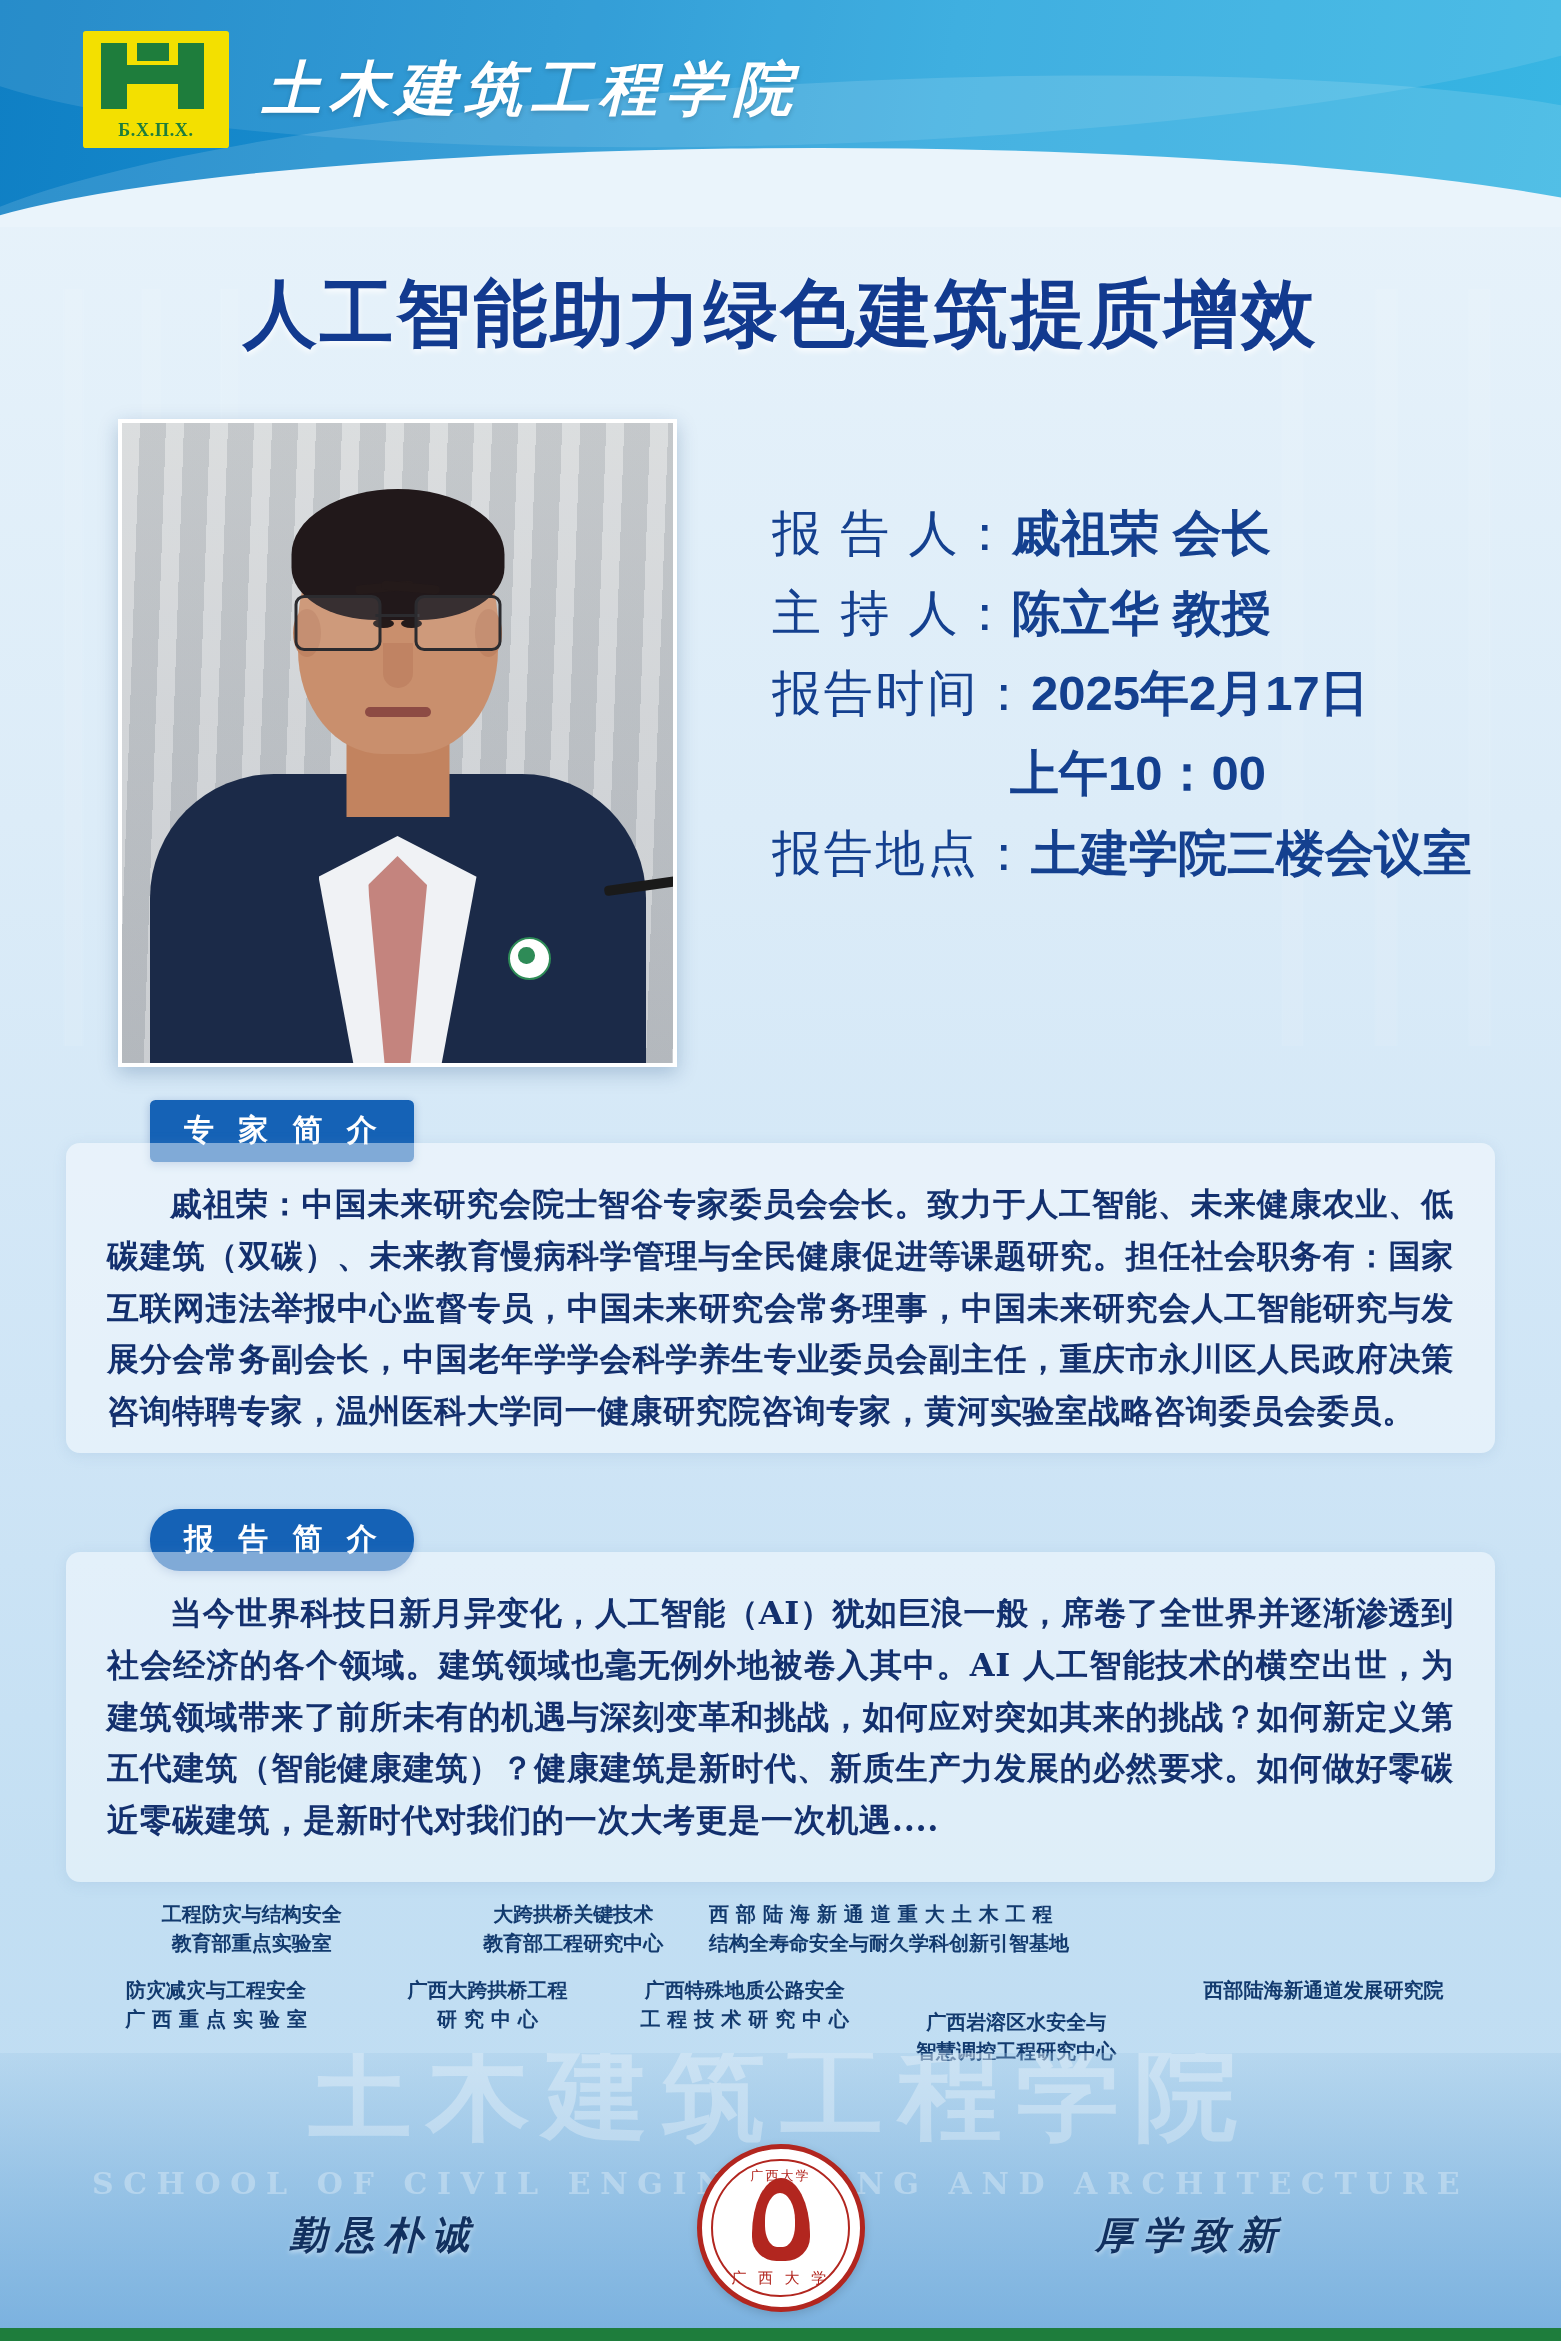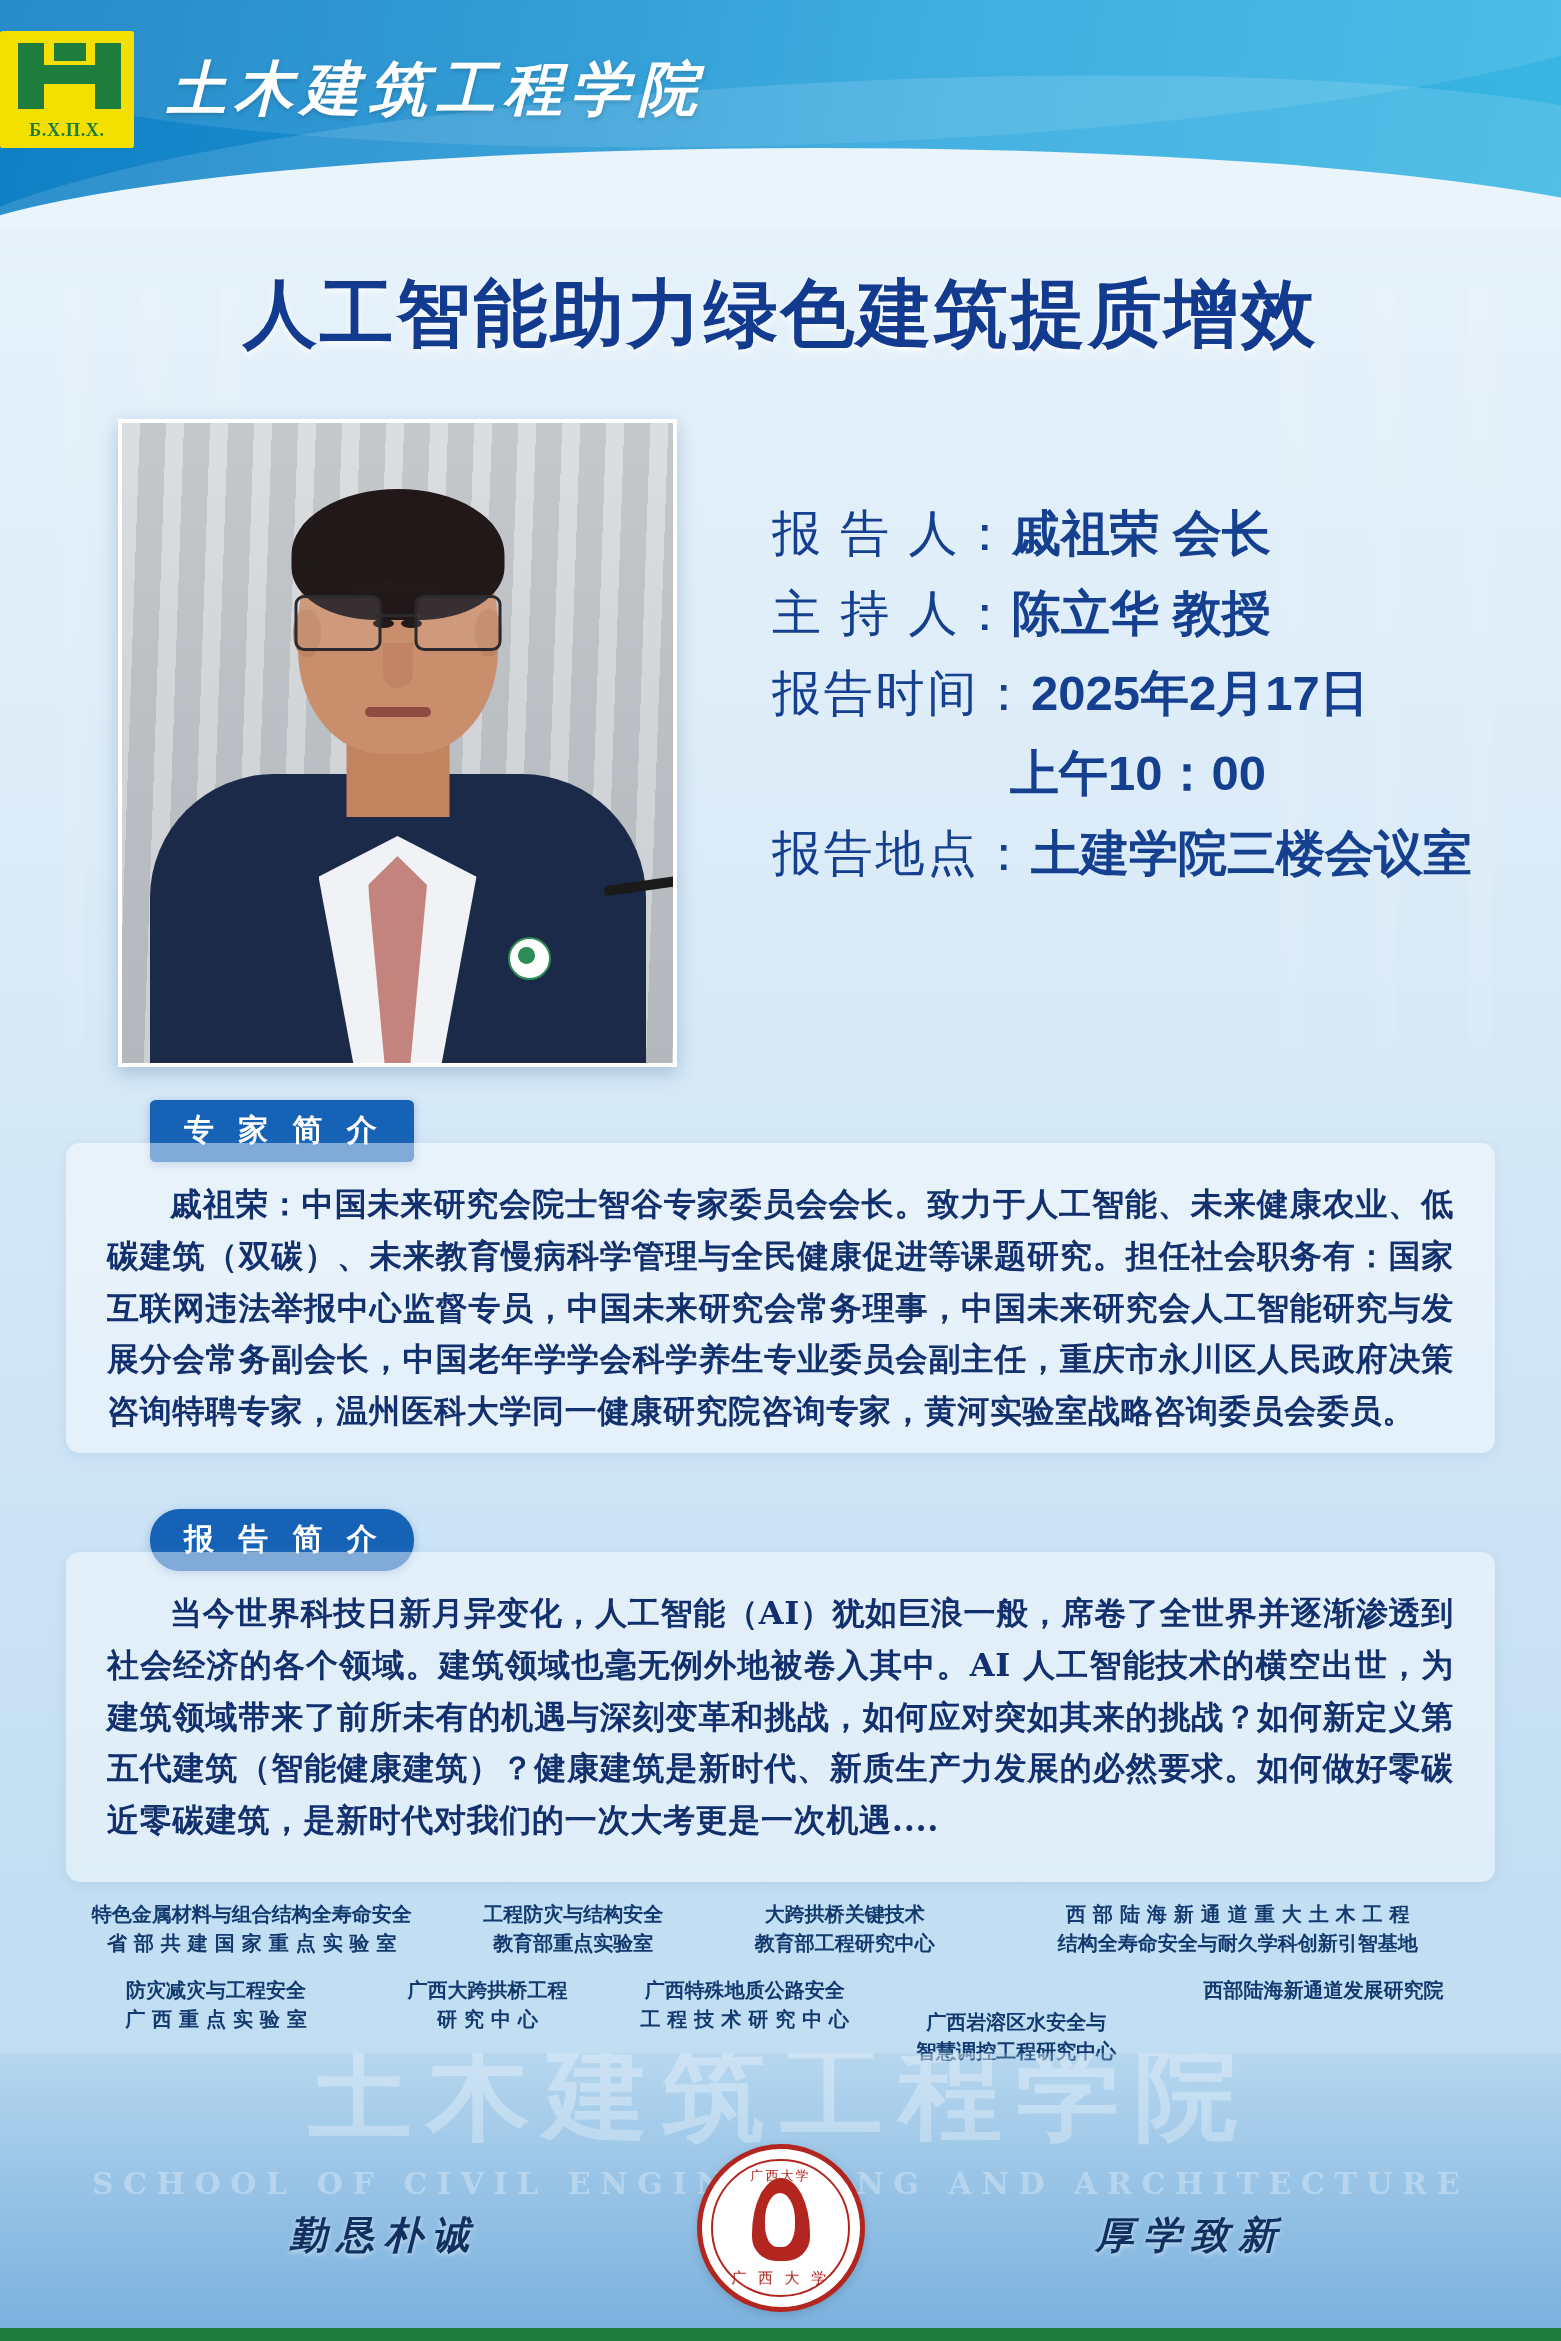--- a/index.html
+++ b/index.html
@@ -36,21 +36,21 @@
     overflow:hidden;
   }
   .header .wave1, .header .wave2, .header .wave3 {
     position:absolute; left:-5%; width:115%; border-radius:50%;
   }
   .header .wave1 { top:-145px; height:289px; background:rgba(255,255,255,.10); transform:rotate(-2deg); }
   .header .wave2 { top:83px; height:275px; background:rgba(255,255,255,.13); transform:rotate(-3deg); }
   .header .wave3 { top:148px; height:227px; background:#eaf4fb; }
   .header-inner { position:absolute; left:0; top:0; width:100%; height:179px; display:flex; align-items:center; }
   .logo-mark {
-    width:134px; height:117px; position:relative;
+    margin-left:83px; width:146px; height:117px; position:relative;
   }
   .logo-box {
     position:absolute; inset:0;
     background:#f3e000; border:4.1px solid #f3e000; border-radius:2.8px;
     box-sizing:border-box;
   }
   .logo-h {
     position:absolute; left:18px; top:12.4px; width:103px; height:66px;
     background:
       linear-gradient(#1e7d3c,#1e7d3c) left top/26px 66px no-repeat,
@@ -338,24 +338,20 @@
   </div>
 
   <div class="tag" id="talk-tag">报 告 简 介</div>
   <div class="panel" id="talk-panel">
     <p class="first">当今世界科技日新月异变化，人工智能（AI）犹如巨浪一般，席卷了全世界并逐渐渗透到社会经济的各个领域。建筑领域也毫无例外地被卷入其中。AI 人工智能技术的横空出世，为建筑领域带来了前所未有的机遇与深刻变革和挑战，如何应对突如其来的挑战？如何新定义第五代建筑（智能健康建筑）？健康建筑是新时代、新质生产力发展的必然要求。如何做好零碳近零碳建筑，是新时代对我们的一次大考更是一次机遇....</p>
   </div>
 
   <div class="labs">
     <div class="labs-row r1">
       <div class="lab">
-        <div>特色金属材料与组合结构全寿命安全</div>
-        <div>省 部 共 建 国 家 重 点 实 验 室</div>
-      </div>
-      <div class="lab">
         <div>工程防灾与结构安全</div>
         <div>教育部重点实验室</div>
       </div>
       <div class="lab">
         <div>大跨拱桥关键技术</div>
         <div>教育部工程研究中心</div>
       </div>
       <div class="lab">
         <div>西 部 陆 海 新 通 道 重 大 土 木 工 程</div>
         <div>结构全寿命安全与耐久学科创新引智基地</div>

